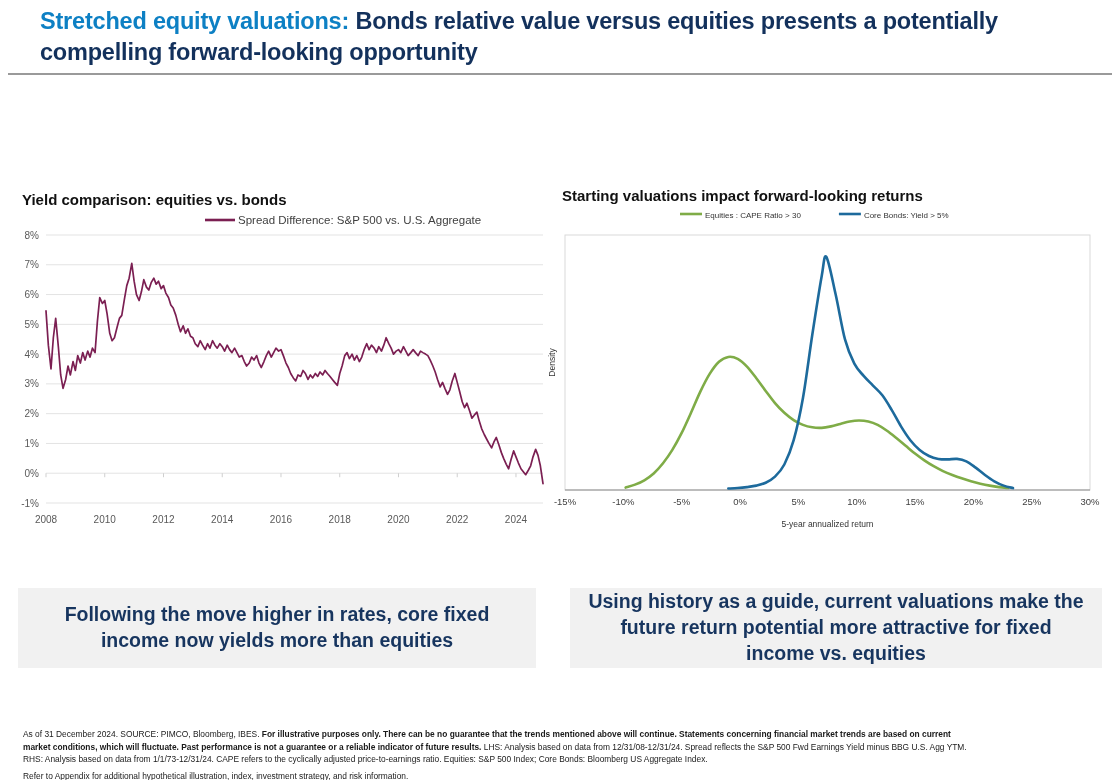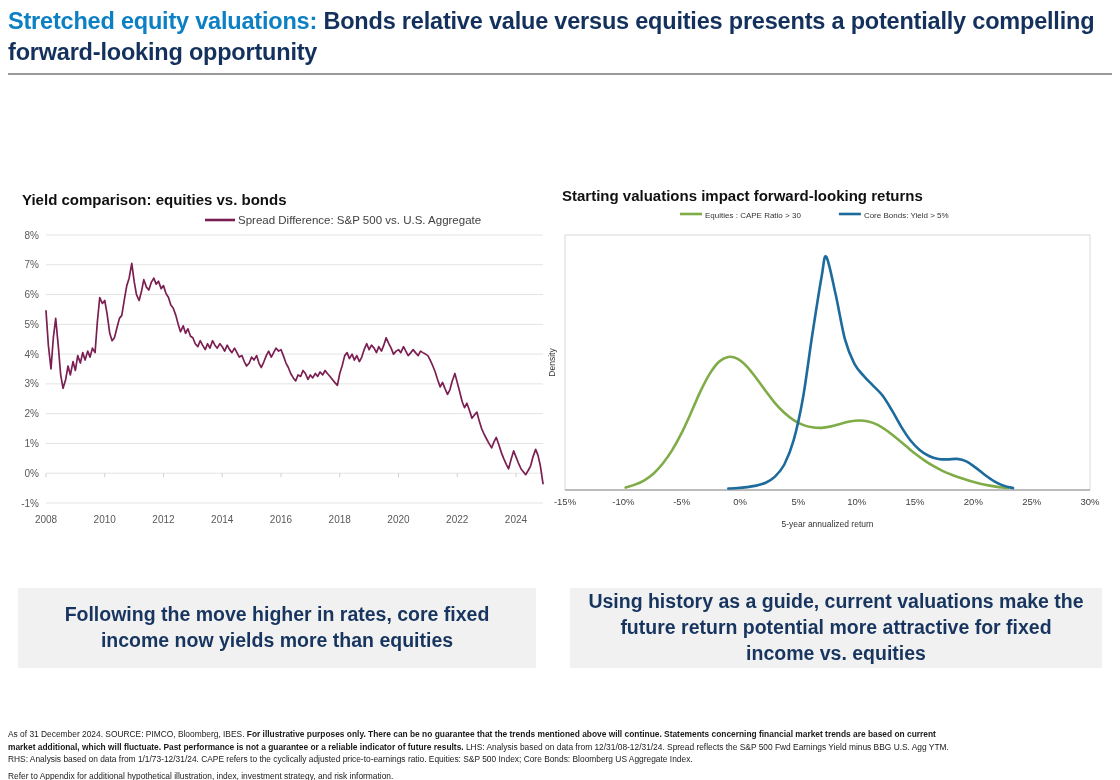--- a/index.html
+++ b/index.html
@@ -8,20 +8,21 @@
     font-family:"Liberation Sans", sans-serif;
     color:#1a1a1a;position:relative;overflow:hidden;
   }
   .slide{position:relative;width:1120px;height:780px;}
 
   
   .title-wrap{position:absolute;left:8px;top:6px;width:1100px;}
   .title{
     font-size:23.5px;font-weight:bold;line-height:1.32;
     letter-spacing:-0.2px;
+    margin-left:32px;
   }
   .title .accent{color:#0d80c4;}
   .title .main{color:#13315c;}
   .title-rule{
     position:absolute;left:8px;top:73px;width:1104px;height:2px;
     background:#9a9a9a;
   }
 
   
   .panel-head{
@@ -49,21 +50,21 @@
   }
   #callout-left{left:18px;top:588px;width:518px;height:80px;font-size:19.5px;padding:0 16px;box-sizing:border-box;}
   #callout-right{left:570px;top:588px;width:532px;height:80px;font-size:19.5px;padding:0 14px;box-sizing:border-box;}
 
   
   .footnote{
     position:absolute;left:8px;top:728px;width:1104px;
     font-size:8.4px;line-height:1.5;color:#1a1a1a;
   }
   .footnote b{font-weight:bold;}
-  .footnote .ln{display:block;white-space:nowrap;}
+  .footnote .ln{display:block;white-space:nowrap;margin-left:15px;}
   .footnote .ln.last{margin-top:4px;}
 </style>
 </head>
 <body>
 
 <div class="slide">
 
   <div class="title-wrap">
     <div class="title">
       <span class="accent">Stretched equity valuations:</span><span class="main"> Bonds relative value versus equities presents a potentially compelling forward-looking opportunity</span>
@@ -146,19 +147,19 @@
   </div>
 
   <div class="callout" id="callout-right">Using history as a guide, current valuations make the future return potential more attractive for fixed income vs. equities</div>
   <div class="callout" id="callout-left">Following the move higher in rates, core fixed income now yields more than equities</div>
 
   <div class="footnote">
     <span class="ln">
       <span>As of 31 December 2024. SOURCE: PIMCO, Bloomberg, IBES. </span><b>For illustrative purposes only. There can be no guarantee that the trends mentioned above will continue. Statements concerning financial market trends are based on current</b>
     </span>
     <span class="ln">
-      <b>market additional, which will fluctuate. Past performance is not a guarantee or a reliable indicator of future results. </b><span>LHS: Analysis based on data from 12/31/08-12/31/24. Spread reflects the S&amp;P 500 Fwd Earnings Yield minus BBG U.S. Agg YTM.</span>
+      <b>market conditions, which will fluctuate. Past performance is not a guarantee or a reliable indicator of future results. </b><span>LHS: Analysis based on data from 12/31/08-12/31/24. Spread reflects the S&amp;P 500 Fwd Earnings Yield minus BBG U.S. Agg YTM.</span>
     </span>
     <span class="ln">RHS: Analysis based on data from 1/1/73-12/31/24. CAPE refers to the cyclically adjusted price-to-earnings ratio. Equities: S&amp;P 500 Index; Core Bonds: Bloomberg US Aggregate Index.</span>
     <span class="ln last">Refer to Appendix for additional hypothetical illustration, index, investment strategy, and risk information.</span>
   </div>
 
 </div>
 
 </body></html>

